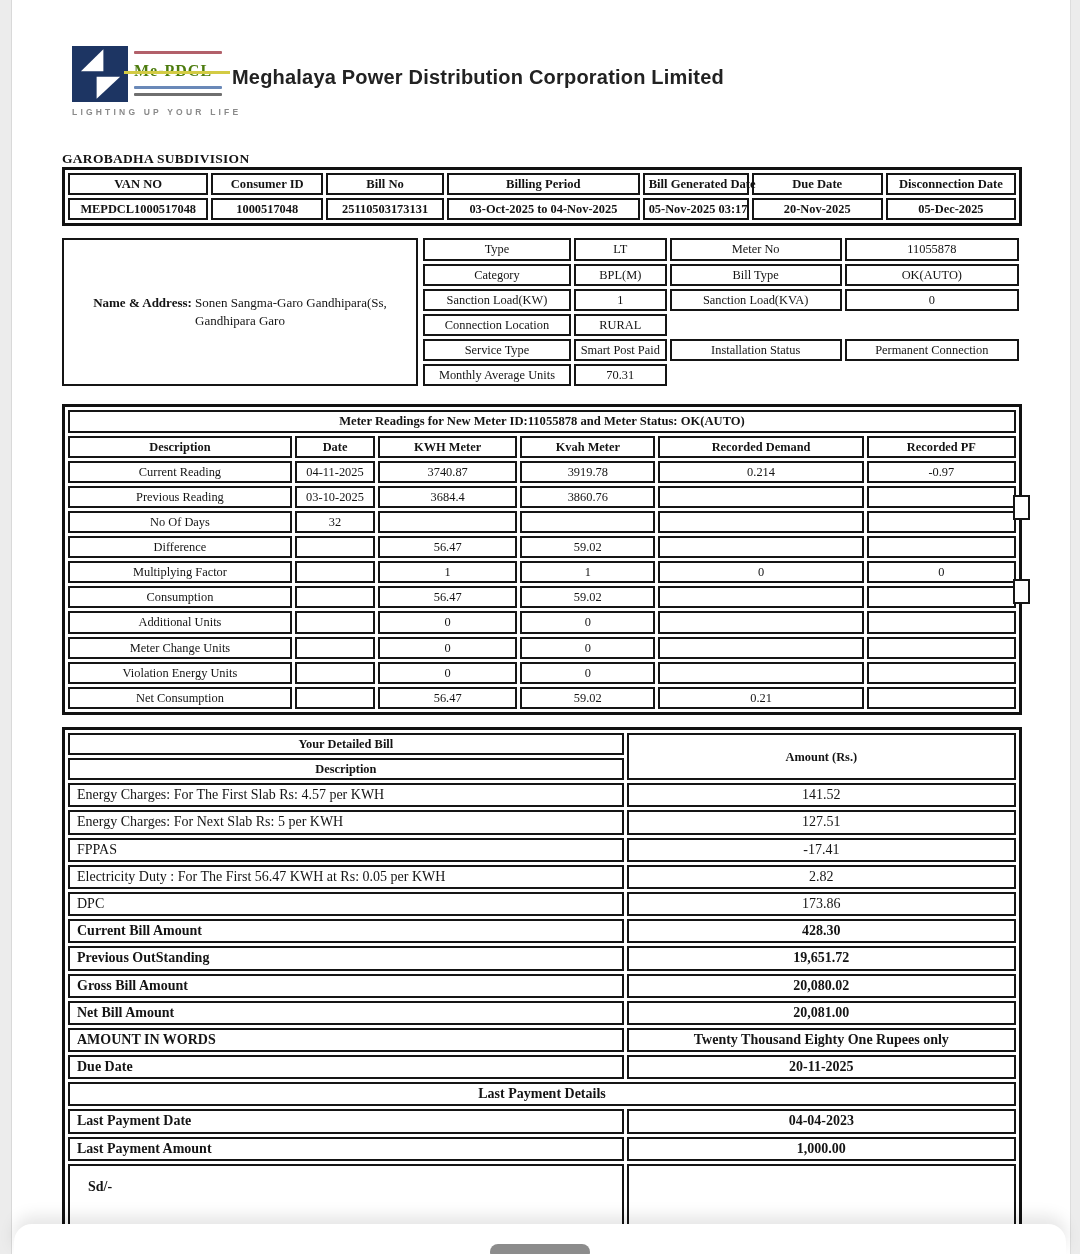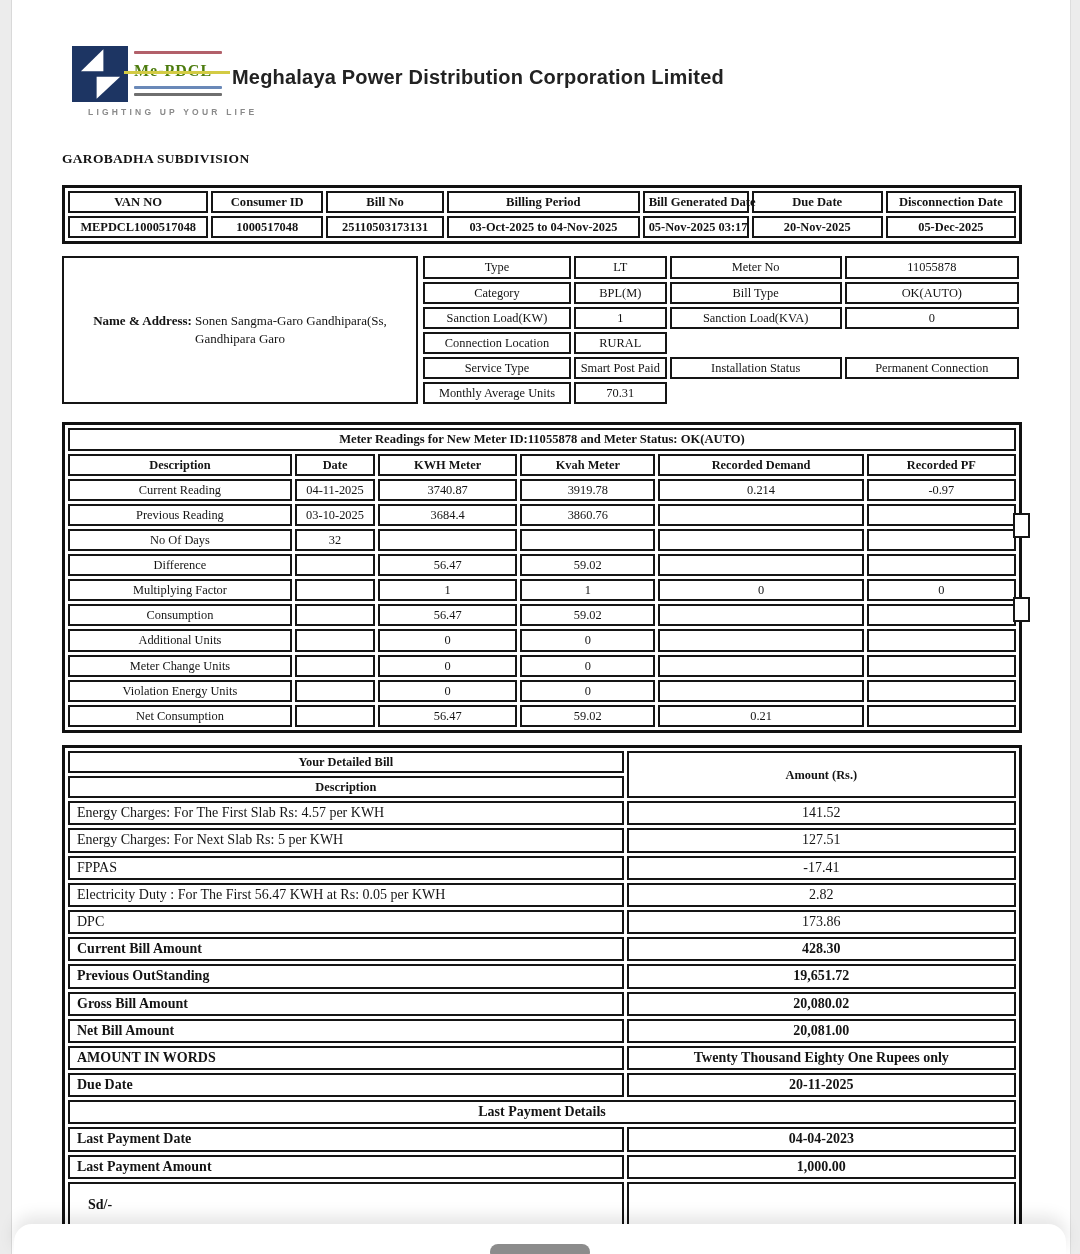--- a/index.html
+++ b/index.html
@@ -27,37 +27,37 @@
     background:#ffffff;clip-path:polygon(44% 55%,86% 55%,44% 94%);}
   .logo-lines{margin-left:6px;padding-top:5px;width:88px;}
   .lline{height:3px;border-radius:1px;}
   .lline.red{background:#b2606a;margin-bottom:9px;}
   .lline.blue{background:#6a89b8;margin:7px 0 4px 0;}
   .lline.dark{background:#6f6f6f;}
   .mepdcl{position:relative;font-family:"Liberation Serif",serif;font-weight:bold;
     color:#4d7c0f;font-size:16px;letter-spacing:1px;line-height:16px;white-space:nowrap;}
   .mepdcl::after{content:"";position:absolute;left:-10px;right:-8px;top:8px;height:3px;background:#d3cb44;}
   .tagline{margin-top:5px;font-family:"Liberation Sans",sans-serif;font-size:8.5px;
-    font-weight:bold;letter-spacing:3.2px;color:#8a8a8a;white-space:nowrap;margin-left:16px;}
+    font-weight:bold;letter-spacing:3.2px;color:#8a8a8a;white-space:nowrap;}
   .company-title{font-family:"Liberation Sans","DejaVu Sans",sans-serif;font-weight:bold;
     font-size:20px;color:#222222;margin:20px 0 0 10px;letter-spacing:.2px;}
 
   .subdivision{text-align:left;font-weight:bold;font-size:13.5px;margin-top:34px;letter-spacing:.3px;}
 
   
   table{border-collapse:separate;border-spacing:3px;width:100%;table-layout:fixed;}
   .boxed{border:3px solid #111111;background:#ffffff;}
   td,th{border:2px solid #151515;padding:1px 4px;font-size:12.4px;line-height:1.3;
     text-align:center;vertical-align:middle;overflow:visible;background:#fff;}
   th{font-weight:bold;}
   td.nb{border:none;background:transparent;}
   .bold{font-weight:bold;}
   .left-al{text-align:left;padding-left:7px;}
 
-  .summary-wrap{margin-top:18px;}
+  .summary-wrap{}
   .summary-wrap td{font-weight:bold;white-space:nowrap;}
   .summary-wrap th{white-space:nowrap;font-size:12.6px;}
 
   
   .consumer{display:flex;margin-top:9px;align-items:stretch;}
   .name-cell{flex:0 0 332px;border:2px solid #151515;margin:3px 0 3px 0;
     display:flex;align-items:center;justify-content:center;text-align:center;
     font-size:13px;padding:4px 10px;line-height:1.45;}
   .consumer-table-wrap{flex:1;margin-left:2px;}
   .consumer td{font-size:12.4px;}

